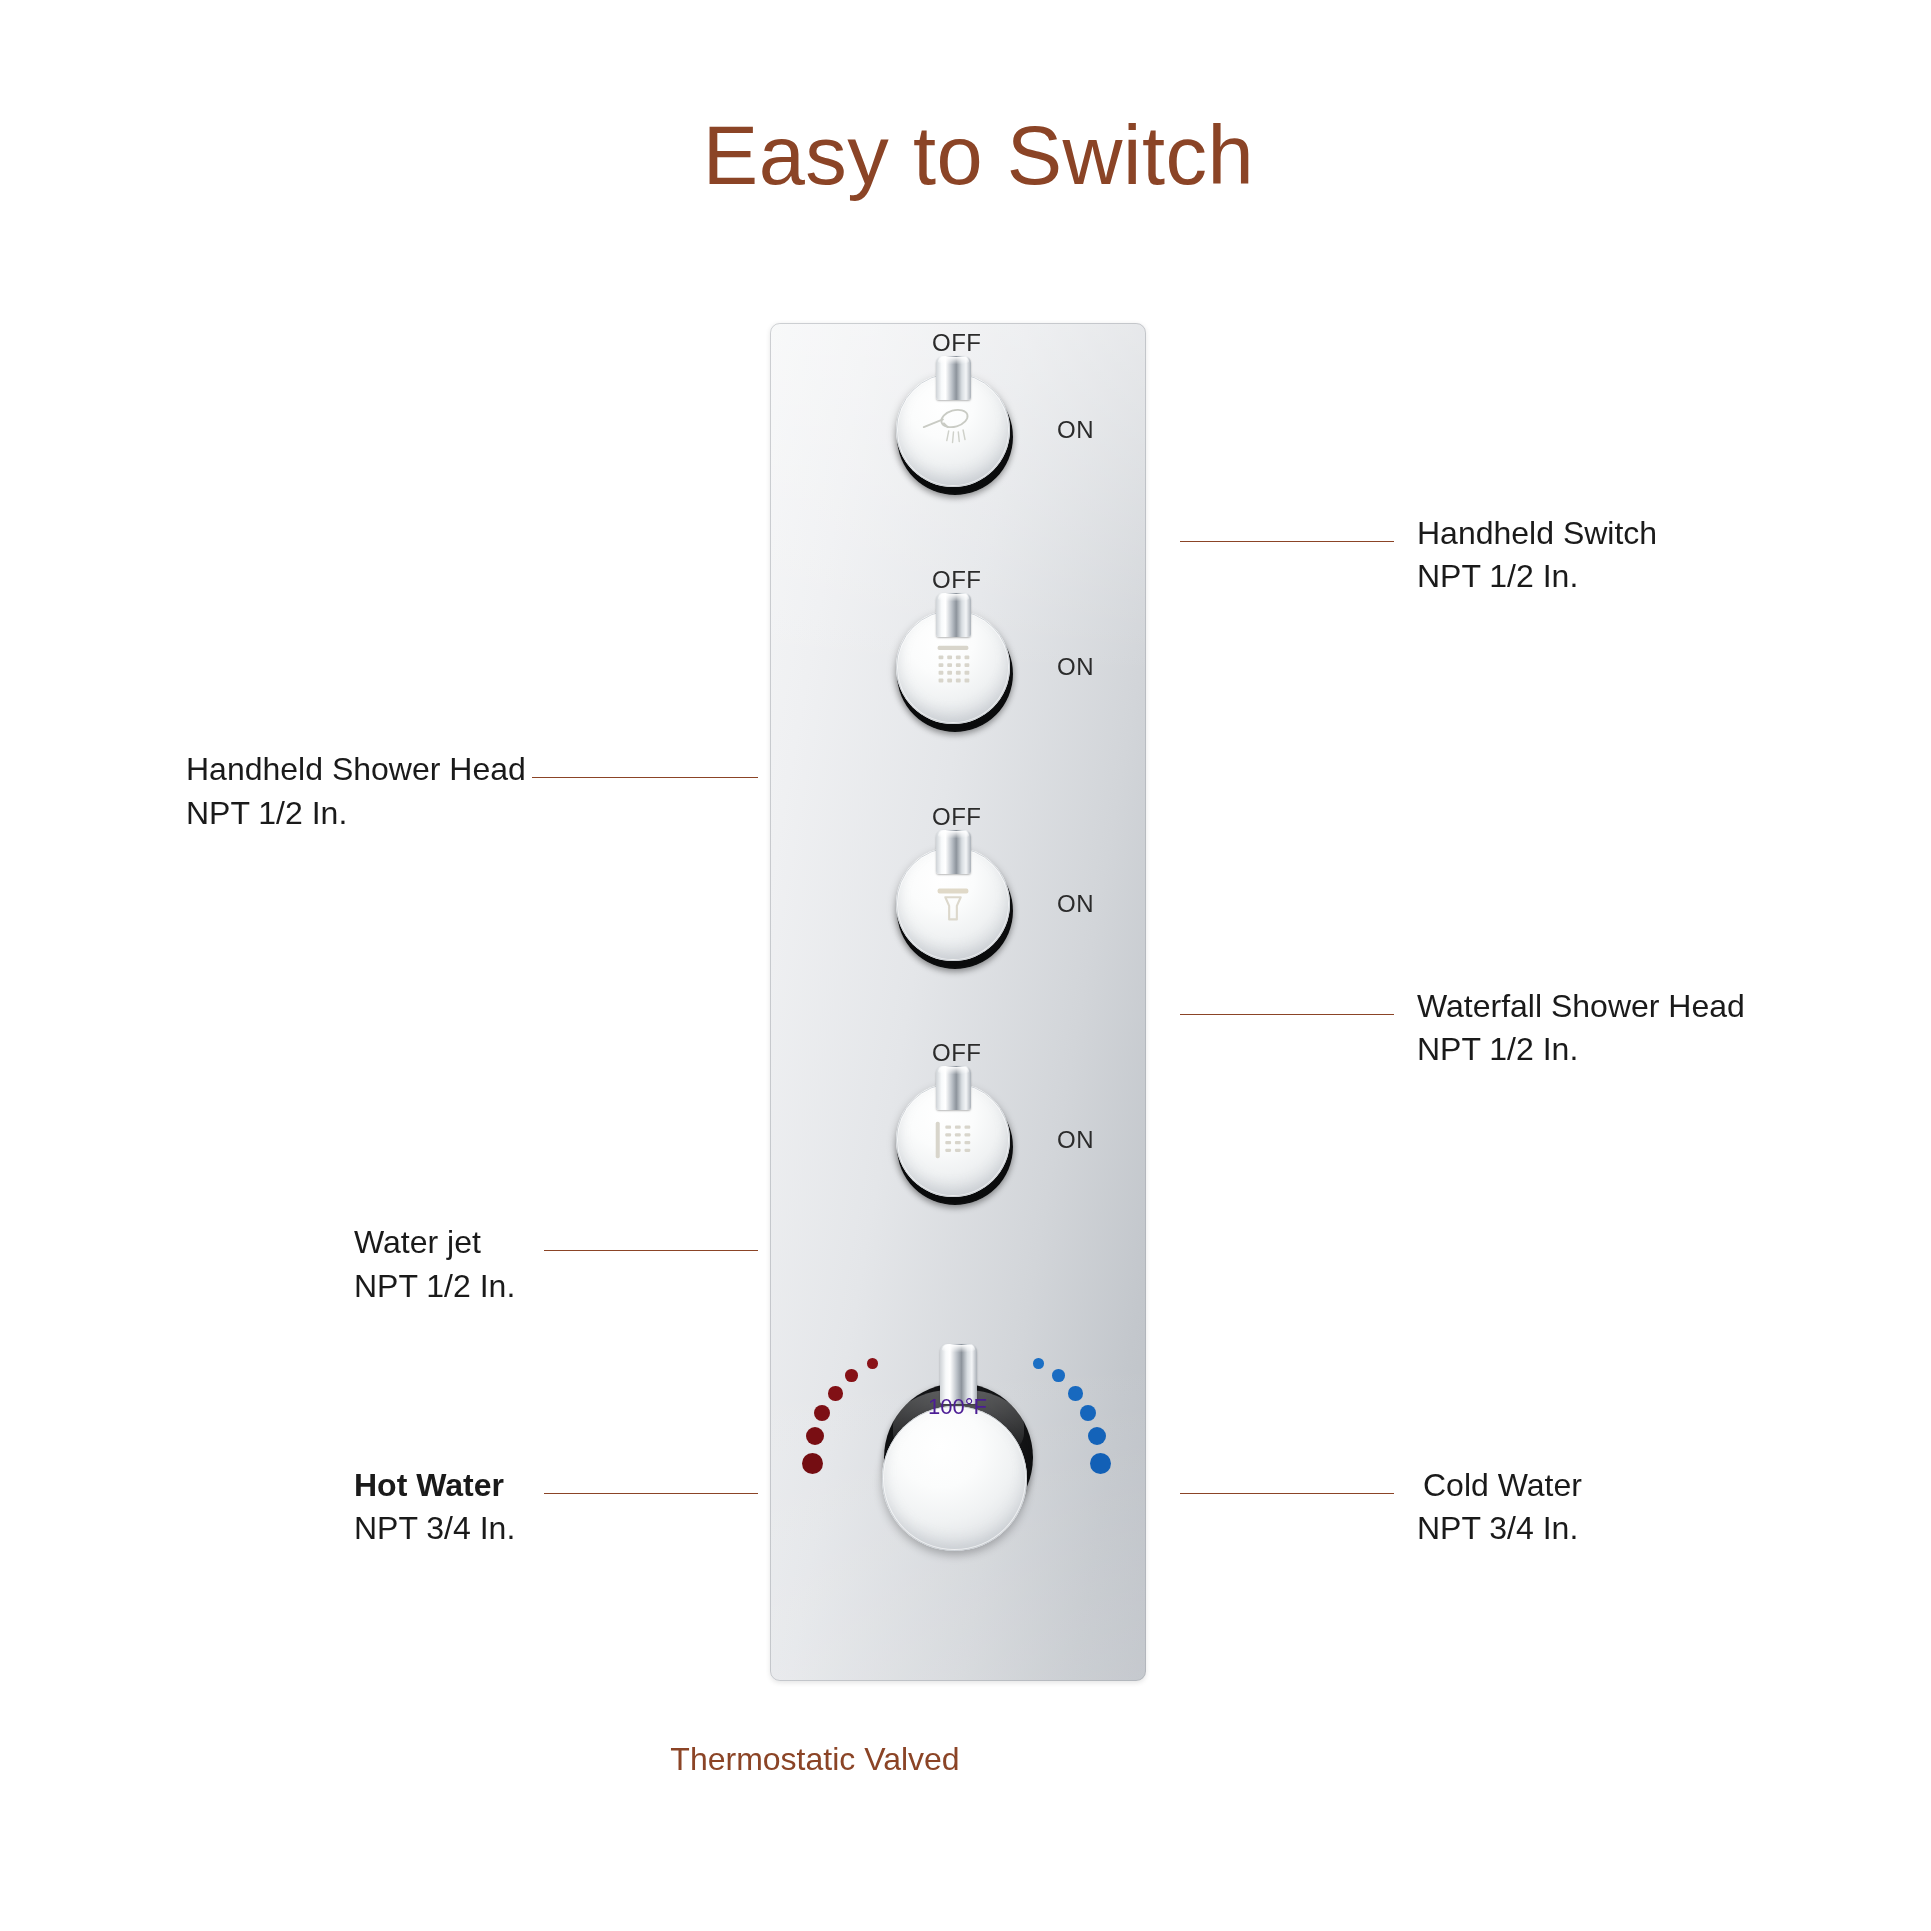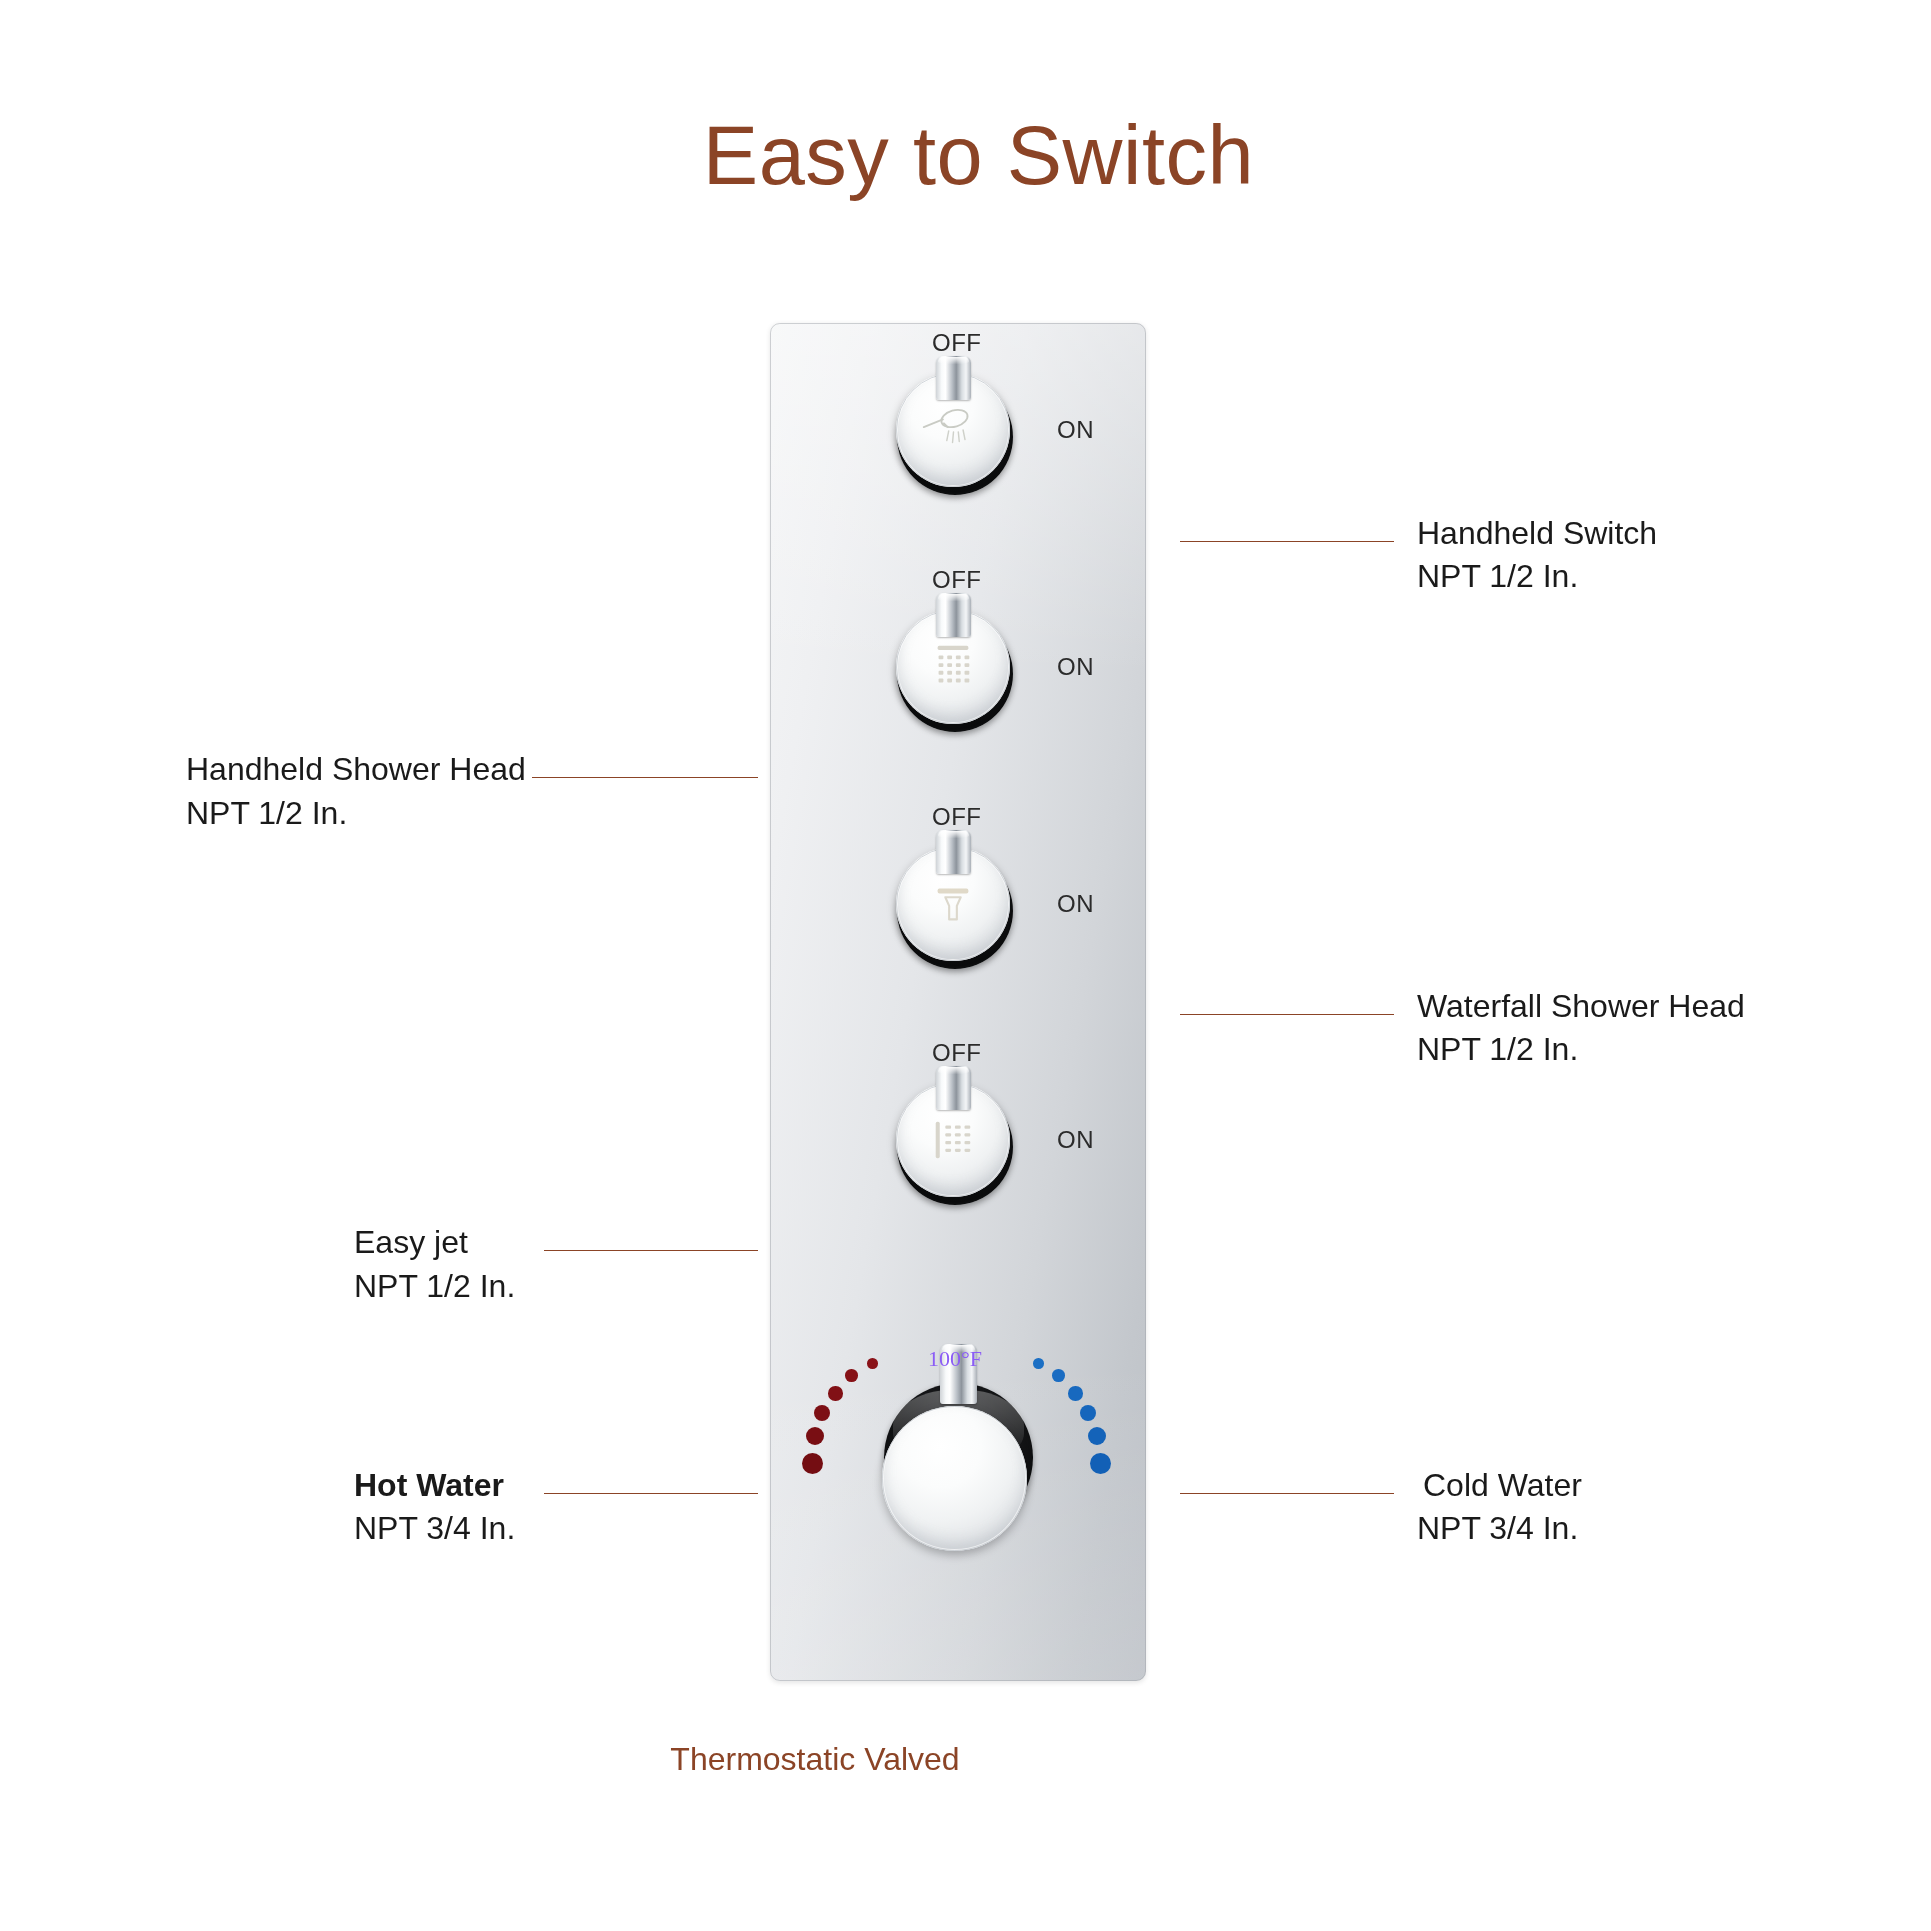--- a/index.html
+++ b/index.html
@@ -118,25 +118,26 @@
   }
   .dial-icon{
     position:absolute;left:0;top:0;width:100%;height:100%;
     display:flex;align-items:center;justify-content:center;
   }
 
   
   .thermo-temp{
     position:absolute;
     font-size:22px;
-    color:#8b5cf6;
+    color:#4c1d95;
     letter-spacing:0px;
     white-space:nowrap;
     z-index:4;
-    font-family:Liberation Serif, serif;
+    font-family:Liberation Sans, sans-serif;
+    margin-top:48px;
   }
   .tdot{position:absolute;border-radius:50%;}
 
   
   .callout{position:absolute;}
   .callout .ctext{
     position:absolute;
     font-size:32px;
     line-height:1.30;
     color:#1a1a1a;
@@ -314,21 +315,21 @@
   </div>
 
   <div class="callout">
     <div class="leader" style="left:1180px;top:1014px;width:214px;"></div>
     <div class="ctext" style="left:1417px;top:986px;">Waterfall Shower Head</div>
     <div class="ctext" style="left:1417px;top:1029px;">NPT 1/2 In.</div>
   </div>
 
   <div class="callout">
     <div class="leader" style="left:544px;top:1250px;width:214px;"></div>
-    <div class="ctext" style="left:354px;top:1222px;">Easy jet</div>
+    <div class="ctext" style="left:354px;top:1222px;">Water jet</div>
     <div class="ctext" style="left:354px;top:1266px;">NPT 1/2 In.</div>
   </div>
 
   <div class="callout">
     <div class="leader" style="left:544px;top:1493px;width:214px;"></div>
     <div class="ctext" style="left:354px;top:1465px;font-weight:bold;">Hot Water</div>
     <div class="ctext" style="left:354px;top:1508px;">NPT 3/4 In.</div>
   </div>
 
   <div class="callout">

